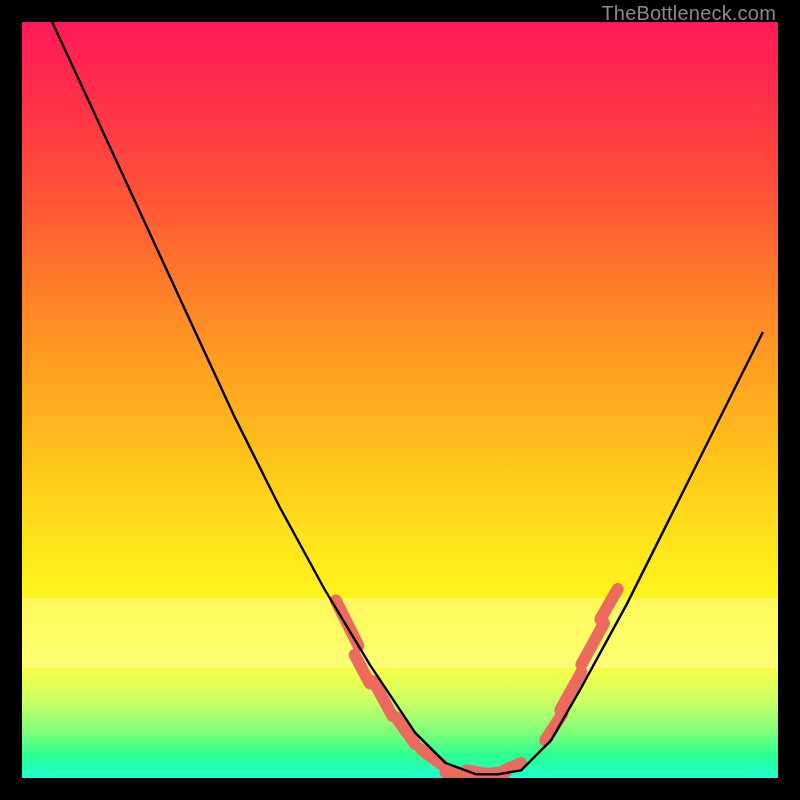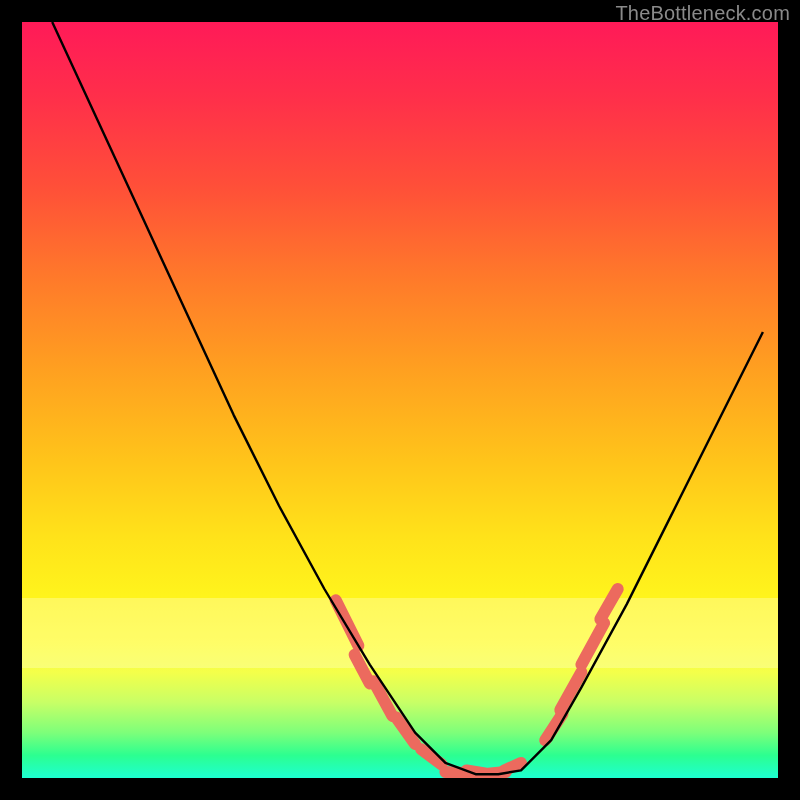--- a/index.html
+++ b/index.html
@@ -58,21 +58,21 @@
     position: absolute;
     left: 22px;
     top: 22px;
     width: 756px;
     height: 756px;
     pointer-events: none;
   }
   .watermark {
     position: absolute;
     top: 2px;
-    right: 10px;
+    right: 24px;
     color: #8a8a8a;
     font-size: 20px;
     letter-spacing: 0.2px;
     user-select: none;
   }
 </style>
 </head>
 <body>
 
 <div class="frame">

